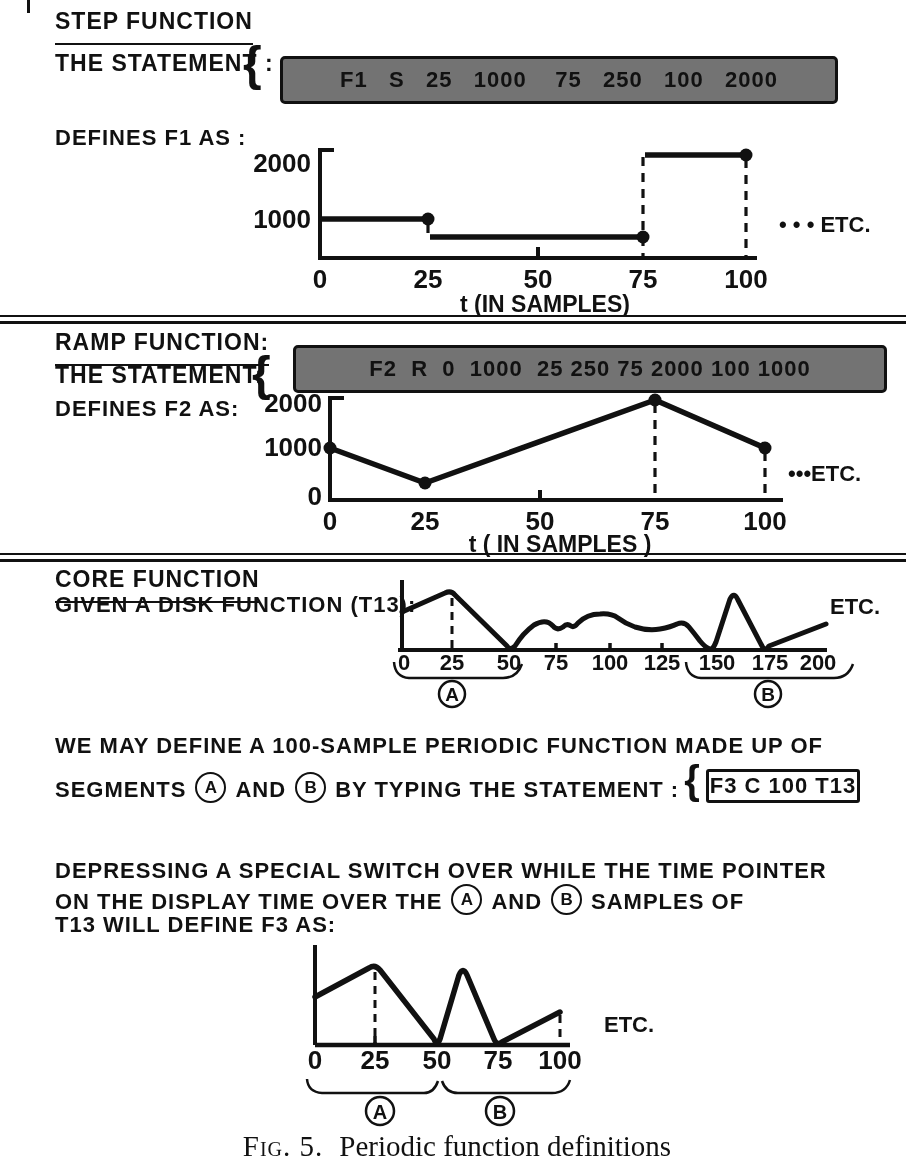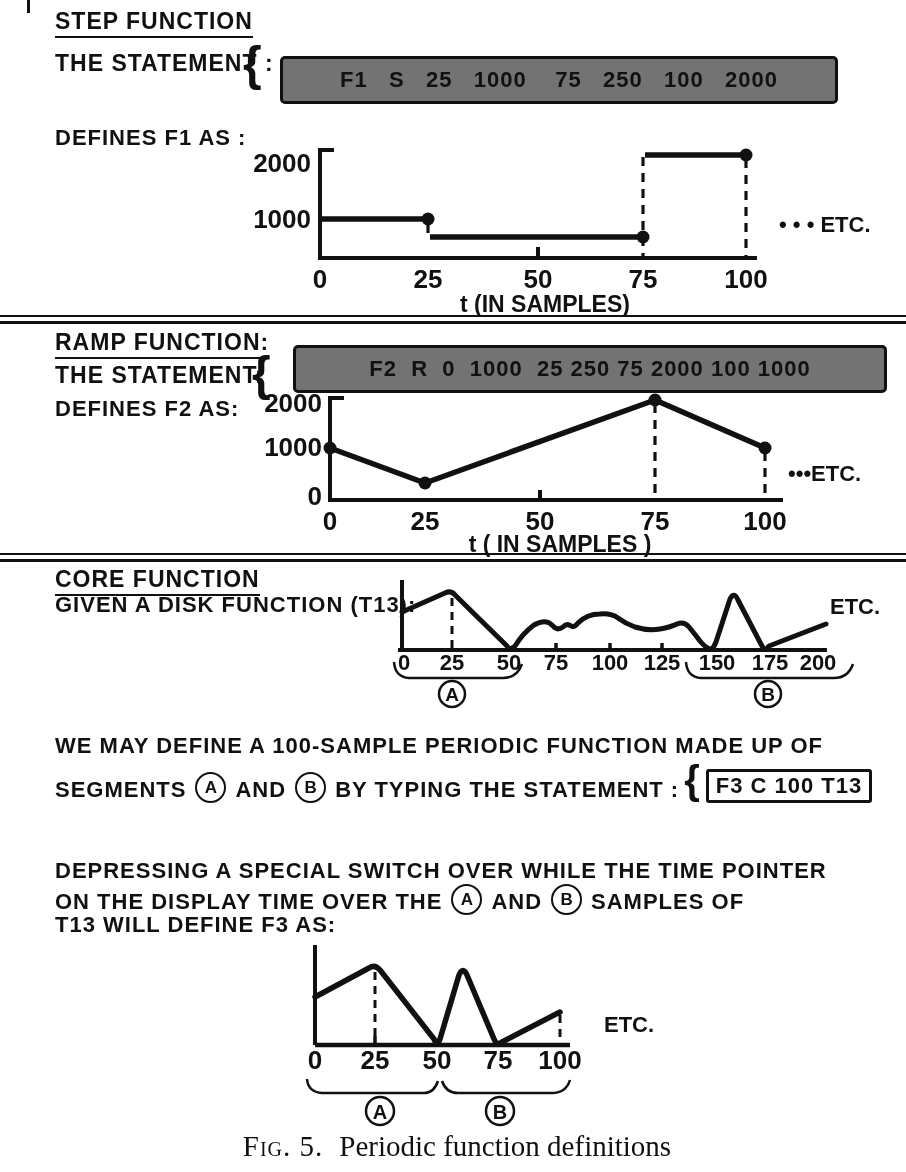--- a/index.html
+++ b/index.html
@@ -2,36 +2,36 @@
 <html><head>
 <meta charset="utf-8">
 <style>
   html,body{margin:0;padding:0;background:#e8e8e8;}
   .page{
     position:relative;width:906px;height:1172px;background:#ffffff;
     font-family:"Liberation Sans",sans-serif;color:#111;overflow:hidden;
   }
   .sec{position:absolute;left:0;top:0;width:906px;height:0;}
   .t{position:absolute;font-weight:bold;letter-spacing:1px;white-space:pre;color:#111;}
-  .heading{font-size:23px;border-bottom:2.5px solid #111;padding-bottom:1px;}
+  .heading{font-size:23px;border-bottom:2.5px solid #111;padding-bottom:8px;}
   .body-text{font-size:22px;}
   .brace{position:absolute;font-weight:bold;color:#111;line-height:1;}
   .stmt-box{
     position:absolute;border:3px solid #111;border-radius:5px;
     display:flex;align-items:center;justify-content:center;
     font-weight:bold;font-size:22px;letter-spacing:1px;white-space:pre;background:#737373;
   }
   .rule{position:absolute;left:0;width:906px;height:4px;border-top:2.5px solid #111;border-bottom:3px solid #111;}
   .flexline{position:absolute;display:flex;align-items:flex-end;gap:9px;font-weight:bold;font-size:22px;letter-spacing:1px;white-space:pre;}
   .circle-letter{
     display:inline-flex;align-items:center;justify-content:center;
     width:27px;height:27px;border:2.5px solid #111;border-radius:50%;
     font-size:17px;font-weight:bold;letter-spacing:0;flex:0 0 auto;
   }
-  .inline-box{border:3px solid #111;border-radius:3px;padding:1px 7px;font-size:22px;font-weight:bold;}
+  .inline-box{border:3px solid #111;border-radius:3px;padding:1px 1px;font-size:22px;font-weight:bold;}
   .stray{position:absolute;background:#111;}
   svg{position:absolute;overflow:visible;}
   svg text{font-family:"Liberation Sans",sans-serif;font-weight:bold;fill:#111;}
   .caption{
     position:absolute;left:4px;width:906px;text-align:center;
     font-family:"Liberation Serif",serif;font-size:29px;color:#111;
   }
   .caption .figlabel{font-variant:small-caps;letter-spacing:1px;}
   .caption .captext{margin-left:16px;}
 </style>

